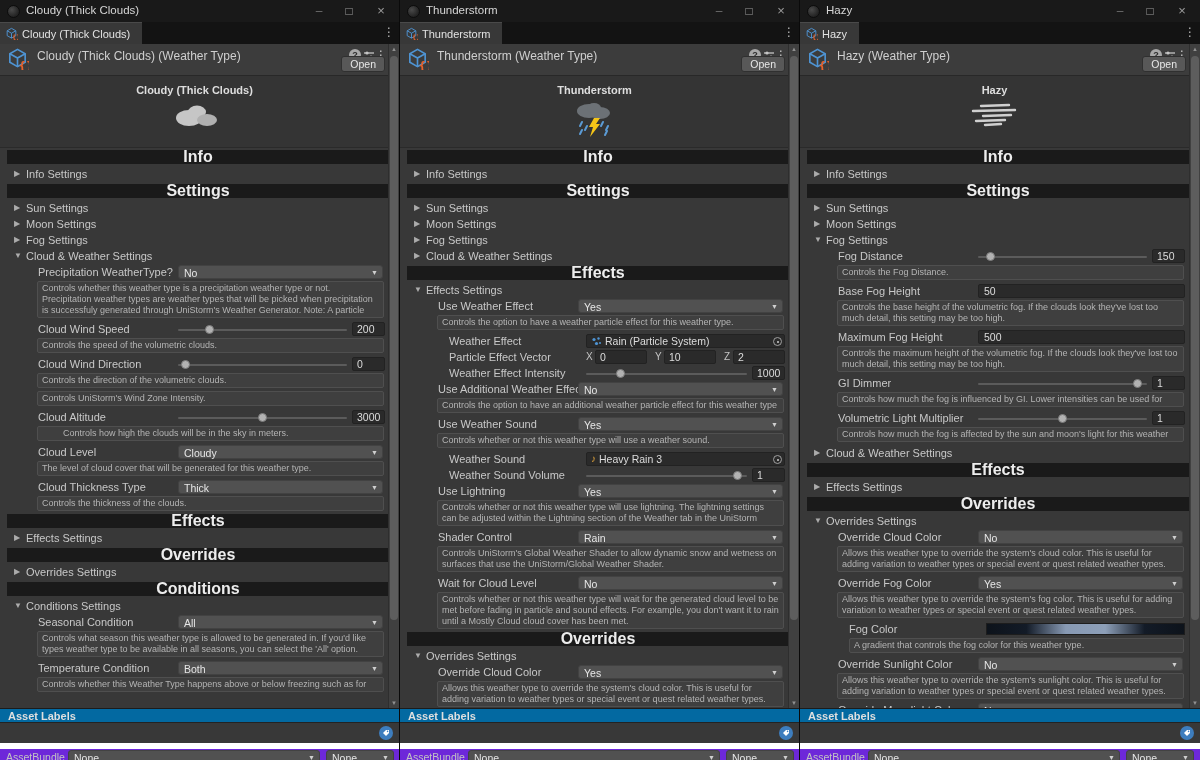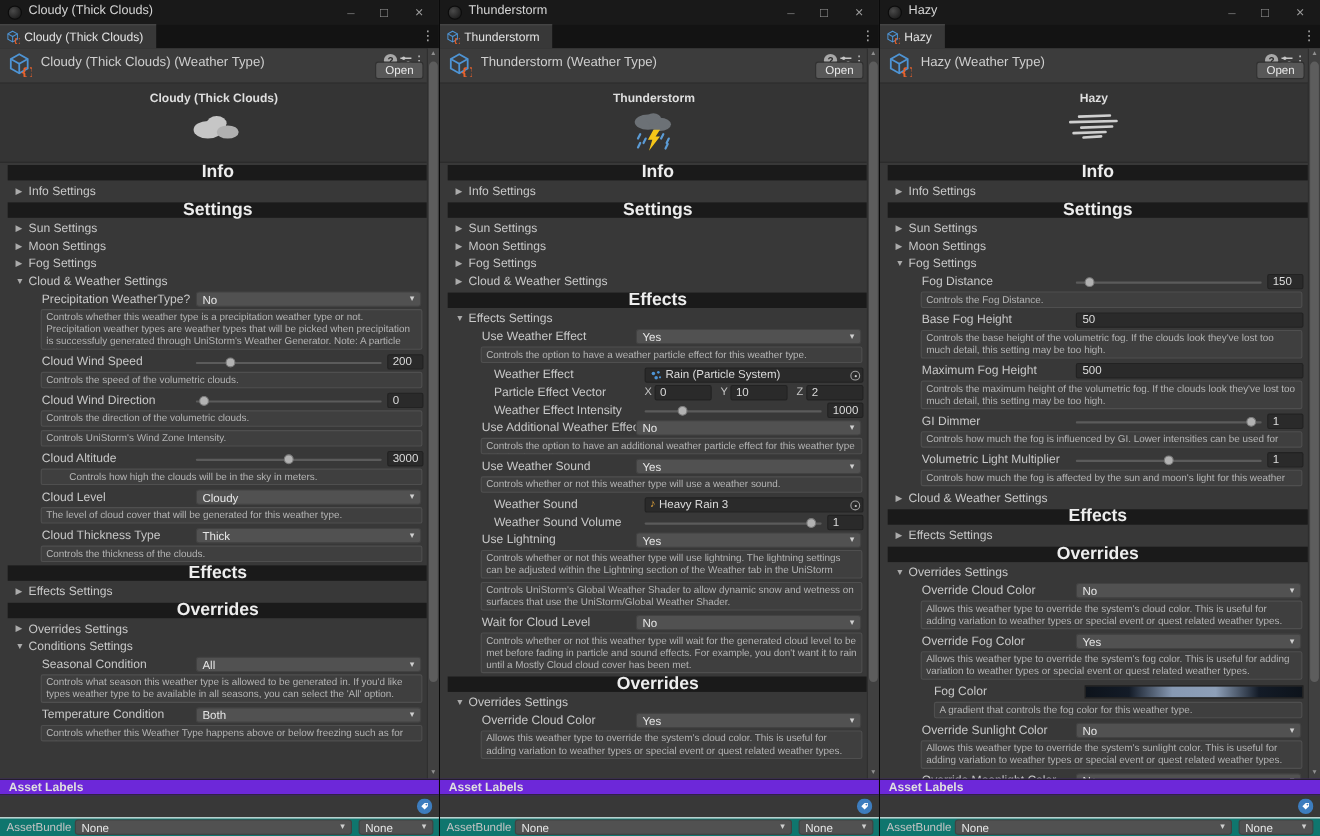--- a/index.html
+++ b/index.html
@@ -91,25 +91,25 @@
             border-radius:2px; color:#dcdcdc; font-size:10.5px; line-height:12px; padding-left:4px; }
 
   .gbar { position:absolute; top:2px; height:12px; border:1px solid #1d1d1d; }
 
   .help { margin:1px 5px 3px 37px; background:#3f3f3f; border:1px solid #4f4f4f; border-radius:2px;
           padding:1px 4px; font-size:9px; line-height:11px; color:#b4b4b4; overflow:hidden; }
   .help.i2 { margin-left:49px; }
 
   
   .footer { position:absolute; left:0; right:0; bottom:0; height:52px; background:#383838; z-index:7; }
-  .albar { height:15px; background:#6d28d9; border-top:1px solid #1c1c1c; border-bottom:1px solid #232323;
+  .albar { height:15px; background:#0369a1; border-top:1px solid #1c1c1c; border-bottom:1px solid #232323;
            font-size:11px; font-weight:bold; color:#dfdfdf; padding:1px 0 0 8px; }
   .almid { position:relative; height:20px; }
   .tagbtn { position:absolute; right:6px; top:3px; }
-  .abrow { position:relative; height:17px; background:#0f766e; border-top:1px solid #ffffff; }
+  .abrow { position:relative; height:17px; background:#6d28d9; border-top:6px solid #ffffff; }
   .ablbl { position:absolute; left:6px; top:2px; font-size:10.5px; color:#c3c3c3; }
   .abdd  { position:absolute; top:1px; height:14px; background:#515151; border:1px solid #424242; border-radius:3px; }
 </style>
 </head>
 <body>
 
 <div id="windows">
     <div class="win">
       <div class="titlebar">
         <span class="appicon"></span>
@@ -250,20 +250,21 @@
           <div class="sec"><span>Effects</span></div>
           <div class="row fold">
             <span class="arrow">▶</span>
             <span class="flabel">Effects Settings</span>
           </div>
           <div class="sec"><span>Overrides</span></div>
           <div class="row fold">
             <span class="arrow">▶</span>
             <span class="flabel">Overrides Settings</span>
           </div>
+          <div class="sec"><span>Conditions</span></div>
           <div class="row fold">
             <span class="arrow">▼</span>
             <span class="flabel">Conditions Settings</span>
           </div>
           <div class="row">
             <span class="lbl" style="left: 38px;">Seasonal Condition</span>
             <div class="dd" style="left: 178px; width: 205px;">
               <span class="ddtext">All</span>
               <span class="caret">▼</span>
             </div>
@@ -481,20 +482,27 @@
             <div class="nfield">1</div>
           </div>
           <div class="row">
             <span class="lbl" style="left: 38px;">Use Lightning</span>
             <div class="dd" style="left: 178px; width: 205px;">
               <span class="ddtext">Yes</span>
               <span class="caret">▼</span>
             </div>
           </div>
           <div class="help" style="height: 26px;">Controls whether or not this weather type will use lightning. The lightning settings can be adjusted within the Lightning section of the Weather tab in the UniStorm Editor.</div>
+          <div class="row">
+            <span class="lbl" style="left: 38px;">Shader Control</span>
+            <div class="dd" style="left: 178px; width: 205px;">
+              <span class="ddtext">Rain</span>
+              <span class="caret">▼</span>
+            </div>
+          </div>
           <div class="help" style="height: 26px;">Controls UniStorm's Global Weather Shader to allow dynamic snow and wetness on surfaces that use the UniStorm/Global Weather Shader.</div>
           <div class="row">
             <span class="lbl" style="left: 38px;">Wait for Cloud Level</span>
             <div class="dd" style="left: 178px; width: 205px;">
               <span class="ddtext">No</span>
               <span class="caret">▼</span>
             </div>
           </div>
           <div class="help" style="height: 37px;">Controls whether or not this weather type will wait for the generated cloud level to be met before fading in particle and sound effects. For example, you don't want it to rain until a Mostly Cloud cloud cover has been met.</div>
           <div class="sec"><span>Overrides</span></div>

